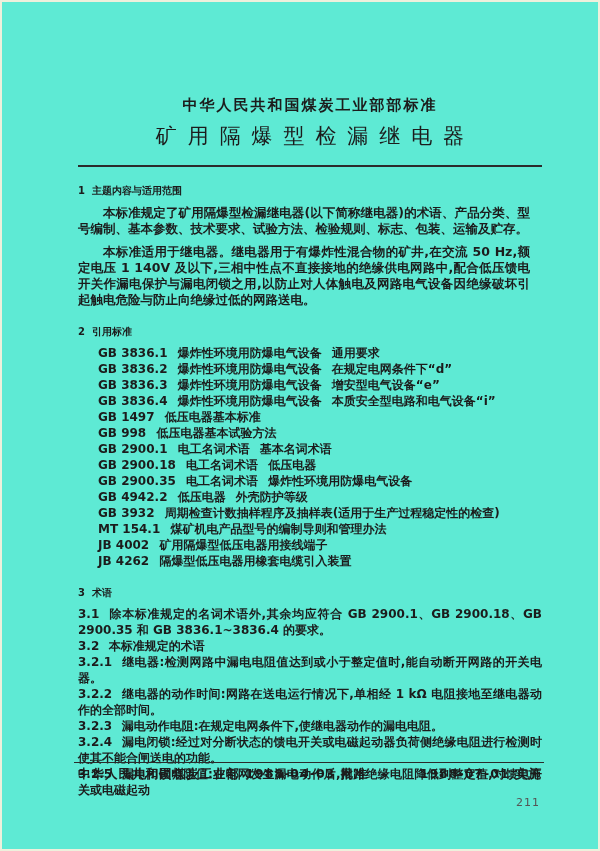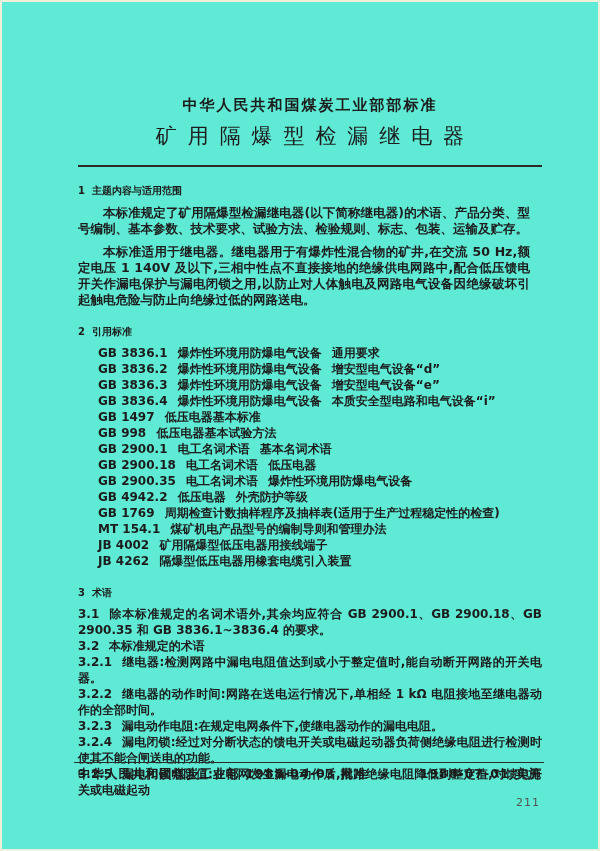--- a/index.html
+++ b/index.html
@@ -134,30 +134,30 @@
     </div>
     <p class="body-par">本标准规定了矿用隔爆型检漏继电器(以下简称继电器)的术语、产品分类、型号编制、基本参数、技术要求、试验方法、检验规则、标志、包装、运输及贮存。</p>
     <p class="body-par">本标准适用于继电器。继电器用于有爆炸性混合物的矿井,在交流 50 Hz,额定电压 1 140V 及以下,三相中性点不直接接地的绝缘供电网路中,配合低压馈电开关作漏电保护与漏电闭锁之用,以防止对人体触电及网路电气设备因绝缘破坏引起触电危险与防止向绝缘过低的网路送电。</p>
 
     <div class="sec-heading">
       <span class="sec-no">2</span><span>引用标准</span>
     </div>
 
     <div class="ref-list">
       <div class="ref-row"><span class="ref-code">GB 3836.1</span><span class="ref-name">爆炸性环境用防爆电气设备</span><span class="ref-detail">通用要求</span></div>
-      <div class="ref-row"><span class="ref-code">GB 3836.2</span><span class="ref-name">爆炸性环境用防爆电气设备</span><span class="ref-detail">增安型电气设备“d”</span></div>
+      <div class="ref-row"><span class="ref-code">GB 3836.2</span><span class="ref-name">爆炸性环境用防爆电气设备</span><span class="ref-detail">在规定电网条件下“d”</span></div>
       <div class="ref-row"><span class="ref-code">GB 3836.3</span><span class="ref-name">爆炸性环境用防爆电气设备</span><span class="ref-detail">增安型电气设备“e”</span></div>
       <div class="ref-row"><span class="ref-code">GB 3836.4</span><span class="ref-name">爆炸性环境用防爆电气设备</span><span class="ref-detail">本质安全型电路和电气设备“i”</span></div>
       <div class="ref-row"><span class="ref-code">GB 1497</span><span class="ref-name">低压电器基本标准</span><span class="ref-detail"></span></div>
       <div class="ref-row"><span class="ref-code">GB 998</span><span class="ref-name">低压电器基本试验方法</span><span class="ref-detail"></span></div>
       <div class="ref-row"><span class="ref-code">GB 2900.1</span><span class="ref-name">电工名词术语</span><span class="ref-detail">基本名词术语</span></div>
       <div class="ref-row"><span class="ref-code">GB 2900.18</span><span class="ref-name">电工名词术语</span><span class="ref-detail">低压电器</span></div>
       <div class="ref-row"><span class="ref-code">GB 2900.35</span><span class="ref-name">电工名词术语</span><span class="ref-detail">爆炸性环境用防爆电气设备</span></div>
       <div class="ref-row"><span class="ref-code">GB 4942.2</span><span class="ref-name">低压电器</span><span class="ref-detail">外壳防护等级</span></div>
-      <div class="ref-row"><span class="ref-code">GB 1769</span><span class="ref-name">周期检查计数抽样程序及抽样表(适用于生产过程稳定性的检查)</span><span class="ref-detail"></span></div>
+      <div class="ref-row"><span class="ref-code">GB 3932</span><span class="ref-name">周期检查计数抽样程序及抽样表(适用于生产过程稳定性的检查)</span><span class="ref-detail"></span></div>
       <div class="ref-row"><span class="ref-code">MT 154.1</span><span class="ref-name">煤矿机电产品型号的编制导则和管理办法</span><span class="ref-detail"></span></div>
       <div class="ref-row"><span class="ref-code">JB 4002</span><span class="ref-name">矿用隔爆型低压电器用接线端子</span><span class="ref-detail"></span></div>
       <div class="ref-row"><span class="ref-code">JB 4262</span><span class="ref-name">隔爆型低压电器用橡套电缆引入装置</span><span class="ref-detail"></span></div>
     </div>
 
     <div class="sec-heading">
       <span class="sec-no">3</span><span>术语</span>
     </div>
 
     <p class="term-par first"><span class="term-no">3.1</span><span>除本标准规定的名词术语外,其余均应符合 GB 2900.1、GB 2900.18、GB 2900.35 和 GB 3836.1~3836.4 的要求。</span></p>

